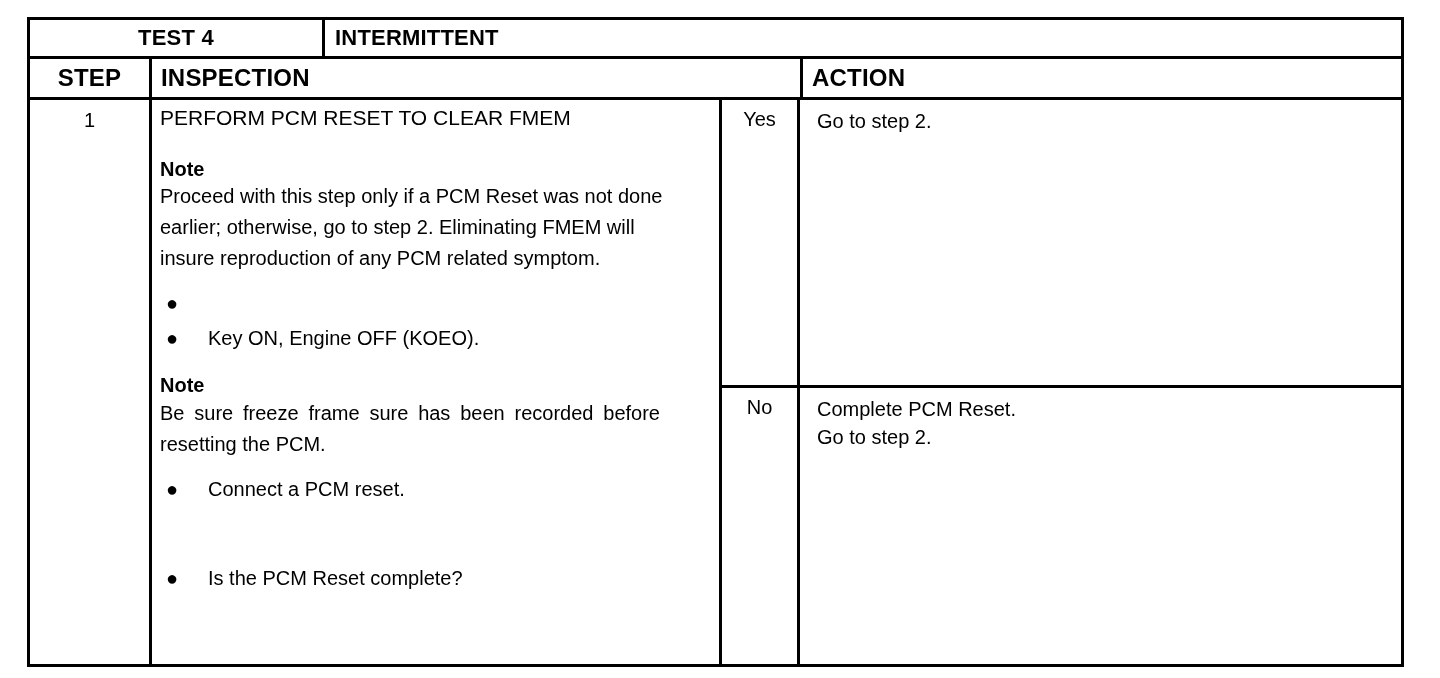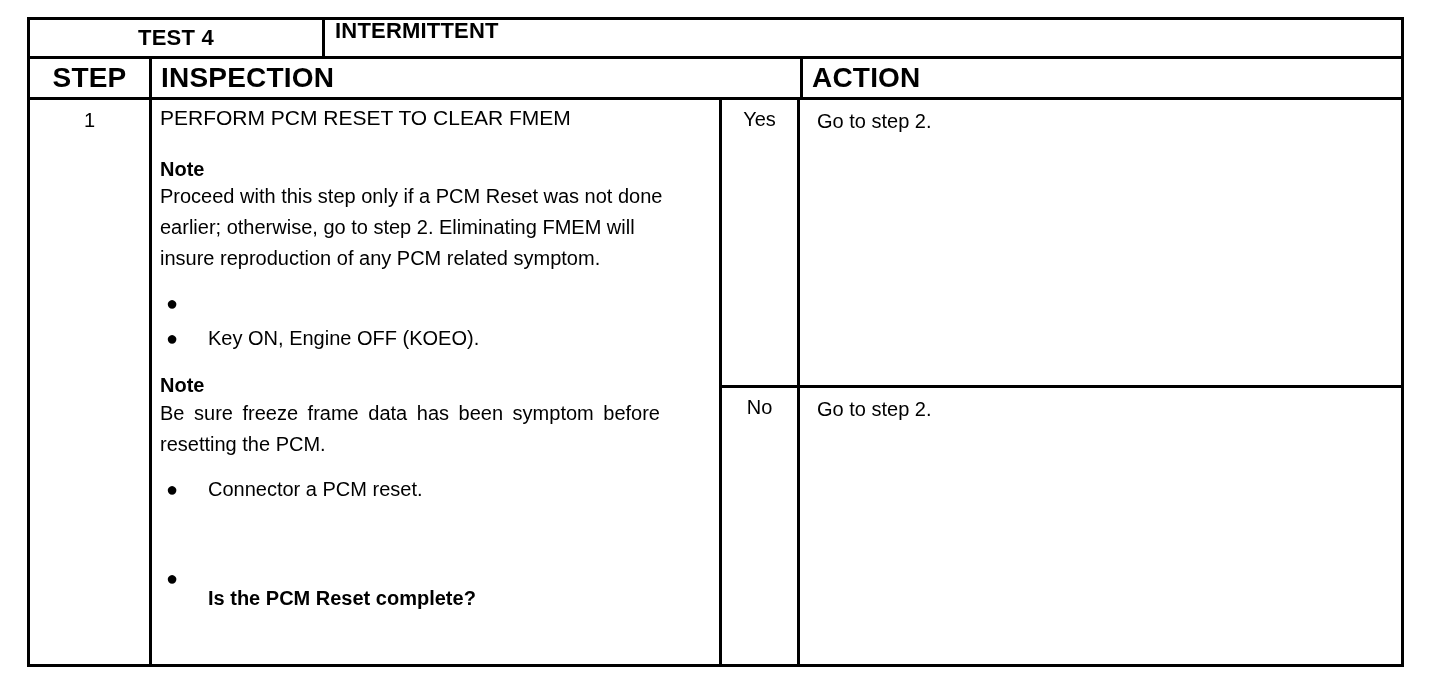--- a/index.html
+++ b/index.html
@@ -51,21 +51,21 @@
     box-sizing: border-box;
     border-right: 3px solid #000;
     display: flex;
     align-items: center;
     justify-content: center;
   }
   .cell-test-name {
     flex: 1;
     box-sizing: border-box;
     display: flex;
-    align-items: flex-start;
+    align-items: center;
     padding-left: 10px;
   }
   .title-text {
     font-size: 22px;
     font-weight: bold;
     letter-spacing: 0.2px;
     line-height: 1;
   }
 
   
@@ -96,21 +96,21 @@
     padding-left: 9px;
   }
   .ch-action {
     flex: 1;
     box-sizing: border-box;
     display: flex;
     align-items: center;
     padding-left: 9px;
   }
   .colhead-text {
-    font-size: 28px;
+    font-size: 24px;
     font-weight: bold;
     letter-spacing: 0.2px;
     line-height: 1;
   }
 
   
   .row-body {
     position: absolute;
     left: 0;
     top: 80px;
@@ -178,22 +178,21 @@
     line-height: 1.55;
     padding-left: 6px;
     box-sizing: border-box;
   }
   .bullet-text {
     font-size: 20px;
     line-height: 1.55;
     width: 460px;
   }
   .bullet-text.bold {
-    font-weight: bold;
-    margin-top: 20px;
+    font-weight: normal;
   }
   .gap-med   { height: 16px; }
   .gap-large { height: 54px; }
 
   
   .ans-row {
     display: flex;
     box-sizing: border-box;
     gap: 8px;
   }
@@ -276,26 +275,26 @@
 
         <div class="bullet-row">
           <span class="bullet-dot">●</span>
           <span class="bullet-text">Key ON, Engine OFF (KOEO).</span>
         </div>
 
         <div class="gap-med"></div>
 
         <div class="note-block">
           <div class="note-label">Note</div>
-          <div class="note-body justified">Be sure freeze frame data has been symptom before resetting the PCM.</div>
+          <div class="note-body justified">Be sure freeze frame sure has been recorded before resetting the PCM.</div>
         </div>
 
         <div class="bullet-row">
           <span class="bullet-dot">●</span>
-          <span class="bullet-text">Connector a PCM reset.</span>
+          <span class="bullet-text">Connect a PCM reset.</span>
         </div>
 
         <div class="gap-large"></div>
 
         <div class="bullet-row">
           <span class="bullet-dot">●</span>
           <span class="bullet-text bold">Is the PCM Reset complete?</span>
         </div>
 
       </div>
@@ -309,20 +308,21 @@
           <div class="ans-detail">
             <div class="ans-line">Go to step 2.</div>
           </div>
         </div>
 
         <div class="ans-row second">
           <div class="ans-label">
             <span class="ans-label-text">No</span>
           </div>
           <div class="ans-detail">
+            <div class="ans-line">Complete PCM Reset.</div>
             <div class="ans-line">Go to step 2.</div>
           </div>
         </div>
 
       </div>
 
     </div>
   </div>
 </div>
 

